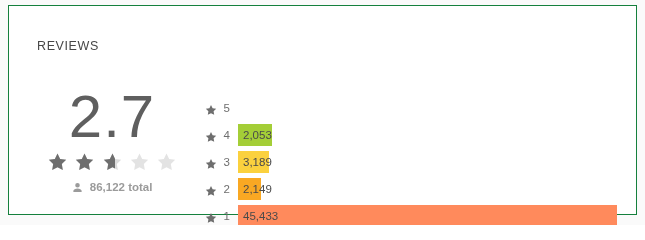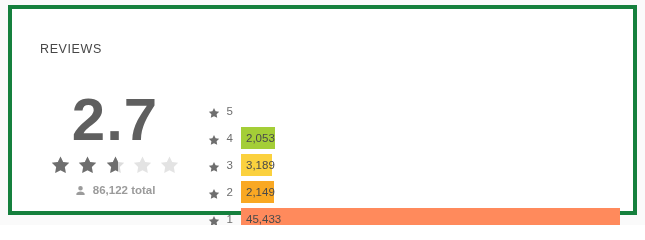--- a/index.html
+++ b/index.html
@@ -21,21 +21,21 @@
     background: #fafafa;
   }
 
   .card {
     position: absolute;
     left: 8px;
     top: 5px;
     width: 629px;
     height: 210px;
     background: #ffffff;
-    border: 4px solid #15803d;
+    border: 1px solid #15803d;
     box-sizing: border-box;
   }
 
   .card-title {
     position: absolute;
     left: 28px;
     top: 33px;
     font-size: 12.5px;
     letter-spacing: 0.6px;
     color: #474747;
@@ -48,21 +48,21 @@
     left: 18px;
     top: 80px;
     width: 170px;
     text-align: center;
   }
 
   .score {
     font-size: 60px;
     line-height: 62px;
     color: #5f5f5f;
-    font-weight: 700;
+    font-weight: 400;
     font-family: "Liberation Sans", sans-serif;
     letter-spacing: 1px;
   }
 
   .stars-row {
     margin-top: 2px;
     height: 22px;
     line-height: 22px;
     white-space: nowrap;
   }
@@ -265,21 +265,21 @@
 
       <div class="hist-row">
         <div class="row-label">
           <span class="mini-star">
             <svg width="12" height="12" viewBox="0 0 24 24">
                 <path fill="#6e6e6e" d="M12 1.8l3.2 6.6 7.2 1-5.2 5.1 1.2 7.2-6.4-3.4-6.4 3.4 1.2-7.2L1.6 9.4l7.2-1z"></path>
               </svg>
           </span>
           <span class="row-num">2</span>
         </div>
-        <div class="bar" style="width:33px;background:#F9A823">
+        <div class="bar" style="width:23px;background:#F9A823">
           <span class="bar-value">2,149</span>
         </div>
       </div>
 
       <div class="hist-row">
         <div class="row-label">
           <span class="mini-star">
             <svg width="12" height="12" viewBox="0 0 24 24">
                 <path fill="#6e6e6e" d="M12 1.8l3.2 6.6 7.2 1-5.2 5.1 1.2 7.2-6.4-3.4-6.4 3.4 1.2-7.2L1.6 9.4l7.2-1z"></path>
               </svg>

